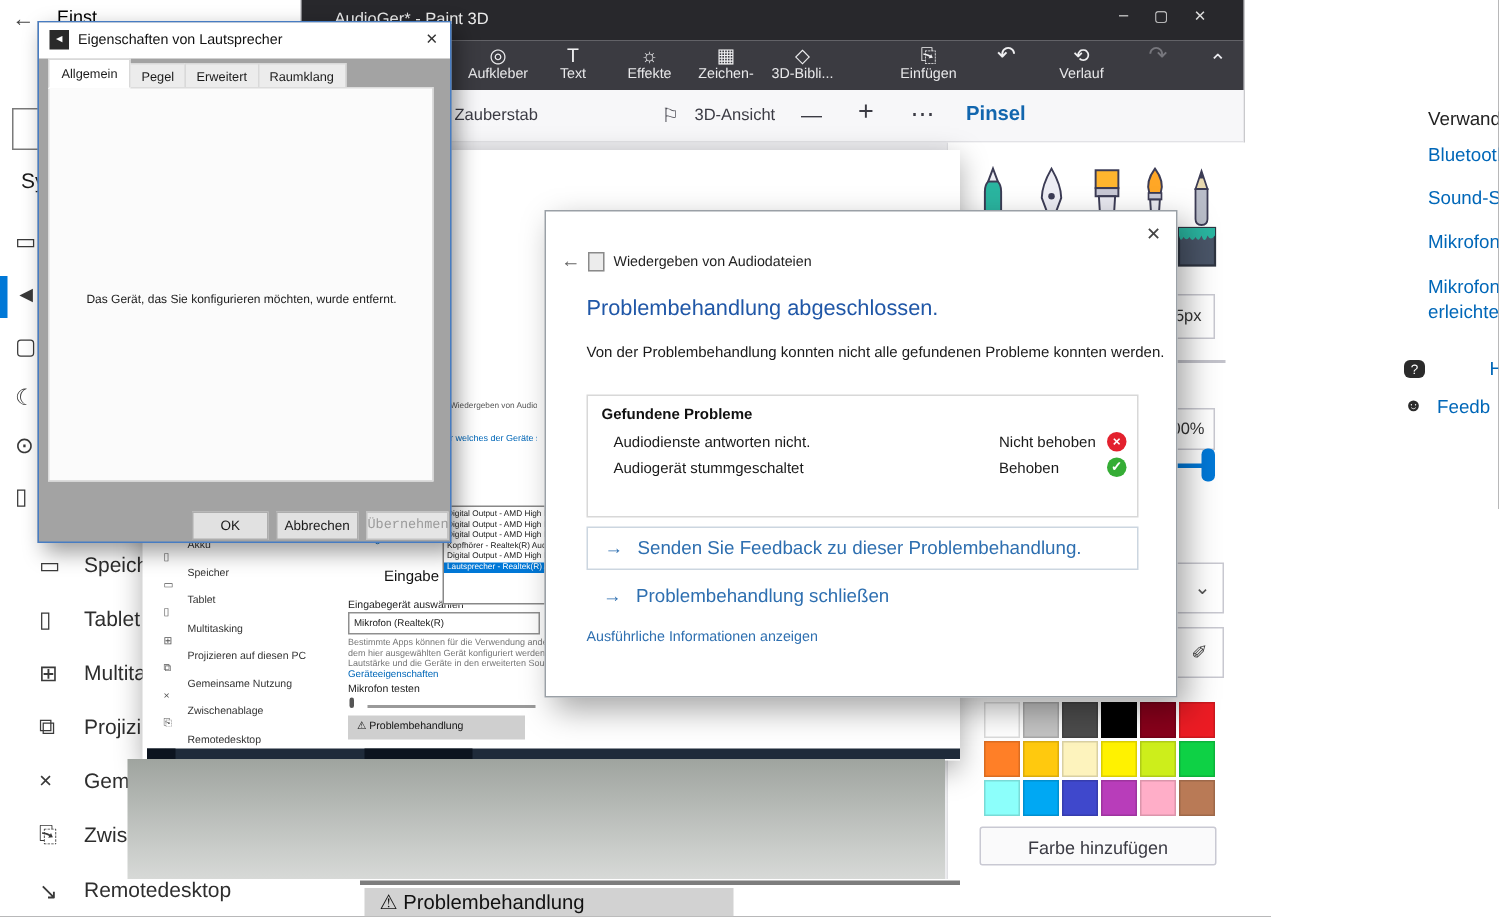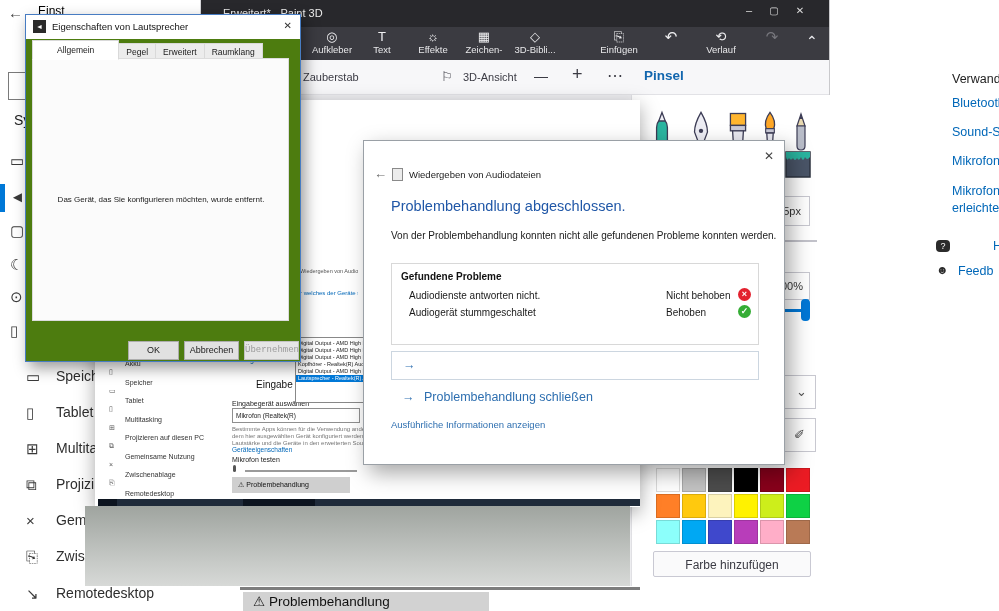--- a/index.html
+++ b/index.html
@@ -26,25 +26,25 @@
   .swatch{width:24px;height:24px;border:1px solid rgba(0,0,0,.14);box-sizing:border-box;}
   
   .mini{left:95px;top:100px;width:545px;height:407px;background:#fff;
         box-shadow:0 6px 18px rgba(0,0,0,.35);}
   .mini .nav-l{font-size:7px;color:#333;}
   .mini .nav-i{font-size:7px;color:#555;}
   .tiny-blue{color:#0067b8;}
   .ddrow{height:7px;line-height:7px;font-size:5.5px;padding-left:2px;color:#222;white-space:nowrap;overflow:hidden;}
   .ddrow.sel{background:#0078d7;color:#fff;}
   
-  .dlg1{left:25px;top:14px;width:276px;height:348px;background:#4d7c0f;
+  .dlg1{left:25px;top:14px;width:276px;height:348px;background:#a3a3a3;
         border:1px solid #477cc2;box-shadow:4px 6px 14px rgba(0,0,0,.4);box-sizing:border-box;}
   .tab{display:inline-block;font-size:8.5px;padding:3px 7px;border:1px solid #d9d9d9;background:#ececec;
        position:relative;top:2px;margin-right:-1px;}
-  .tab.active{background:#fff;top:0;padding:4px 24px;border-bottom:1px solid #fff;z-index:2;}
+  .tab.active{background:#fff;top:0;padding:4px 8px;border-bottom:1px solid #fff;z-index:2;}
   .btn-cls{font-size:9px;background:#e1e1e1;border:1px solid #adadad;text-align:center;box-sizing:border-box;}
   .btn-cls[disabled-look]{background:#e5e5e5;border-color:#c3c3c3;color:#9b9b9b;font-family:Liberation Mono, monospace;}
   
   .dlg2{left:363px;top:140px;width:422px;height:325px;background:#fff;border:1px solid #9aa0a6;
         box-shadow:6px 8px 20px rgba(0,0,0,.35);box-sizing:border-box;}
   .wz-link{font-size:12.5px;color:#2e6fb0;}
   .circ{width:13px;height:13px;border-radius:50%;color:#fff;font-size:9px;font-weight:bold;
         text-align:center;line-height:13px;}
   
   .shadowfade{left:85px;top:506px;width:545px;height:80px;
@@ -102,21 +102,21 @@
   <div class="abs st-link" style="left:958px;top:264px;white-space:nowrap;">Feedb</div>
 
   <div class="abs" style="left:240px;top:587px;width:400px;height:3px;background:#7d7d7d;"></div>
   <div class="abs" style="left:243px;top:592px;width:246px;height:19px;background:#d2d2d2;line-height:19px;padding-left:10px;box-sizing:border-box;font-size:13.5px;color:#111;white-space:nowrap;">
     <span>⚠</span>
     <span>Problembehandlung</span>
   </div>
 
   <div class="abs p3d">
     <div class="abs p3d-title">
-      <span class="abs" style="left:22px;top:7px;font-size:11px;color:#ececec;white-space:nowrap;">Erweitert* - Paint 3D</span>
+      <span class="abs" style="left:22px;top:7px;font-size:11px;color:#ececec;white-space:nowrap;">AudioGer* - Paint 3D</span>
       <span class="abs" style="left:540px;top:4px;width:16px;text-align:center;color:#ddd;font-size:11px;">–</span>
       <span class="abs" style="left:565px;top:5px;width:16px;text-align:center;color:#ddd;font-size:10px;">▢</span>
       <span class="abs" style="left:591px;top:5px;width:16px;text-align:center;color:#ddd;font-size:10px;">✕</span>
     </div>
     <div class="abs p3d-tb"></div>
     <div class="abs tb-item" style="left:105px;">
       <span class="ic">◎</span>
       <span class="lb">Aufkleber</span>
       </div>
     <div class="abs tb-item" style="left:155px;">
@@ -328,20 +328,21 @@
       <div class="abs" style="left:17px;top:26px;font-size:10px;">Audiodienste antworten nicht.</div>
       <div class="abs" style="left:274px;top:26px;font-size:10px;">Nicht behoben</div>
       <div class="abs circ" style="right:7px;top:24px;background:#e3212e;">×</div>
       <div class="abs" style="left:17px;top:43px;font-size:10px;">Audiogerät stummgeschaltet</div>
       <div class="abs" style="left:274px;top:43px;font-size:10px;">Behoben</div>
       <div class="abs circ" style="right:7px;top:41px;background:#35ad35;">✓</div>
     </div>
 
     <div class="abs" style="left:27px;top:210px;width:368px;height:29px;border:1px solid #ccd6e0;box-sizing:border-box;">
       <span class="abs wz-link" style="left:11px;top:6px;">→</span>
+      <span class="abs wz-link" style="left:33px;top:6px;white-space:nowrap;">Senden Sie Feedback zu dieser Problembehandlung.</span>
     </div>
     <span class="abs wz-link" style="left:38px;top:249px;">→</span>
     <span class="abs wz-link" style="left:60px;top:249px;white-space:nowrap;">Problembehandlung schließen</span>
     <span class="abs" style="left:27px;top:278px;font-size:9.5px;color:#2e6fb0;white-space:nowrap;">Ausführliche Informationen anzeigen</span>
 
   </div>
 
 </div>
 
 </body></html>

